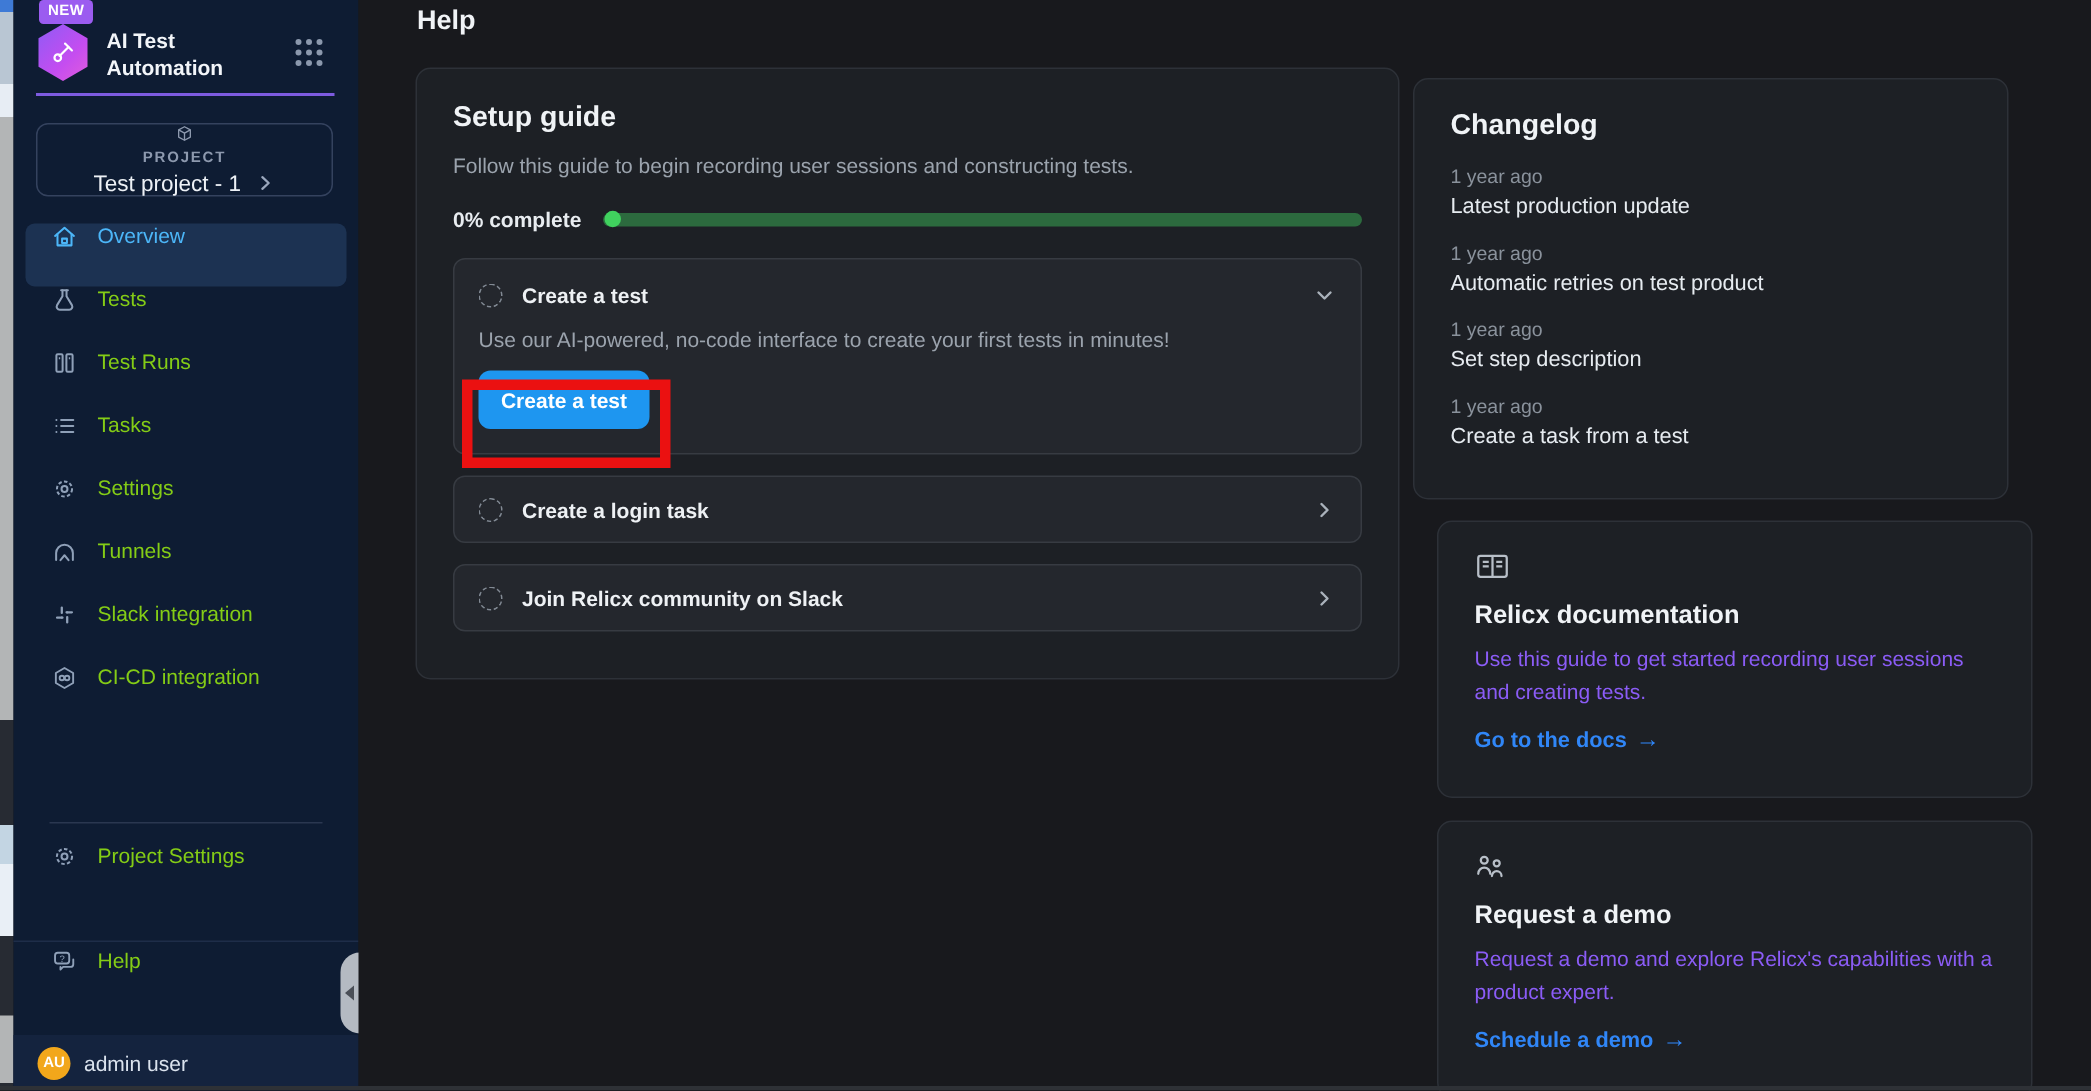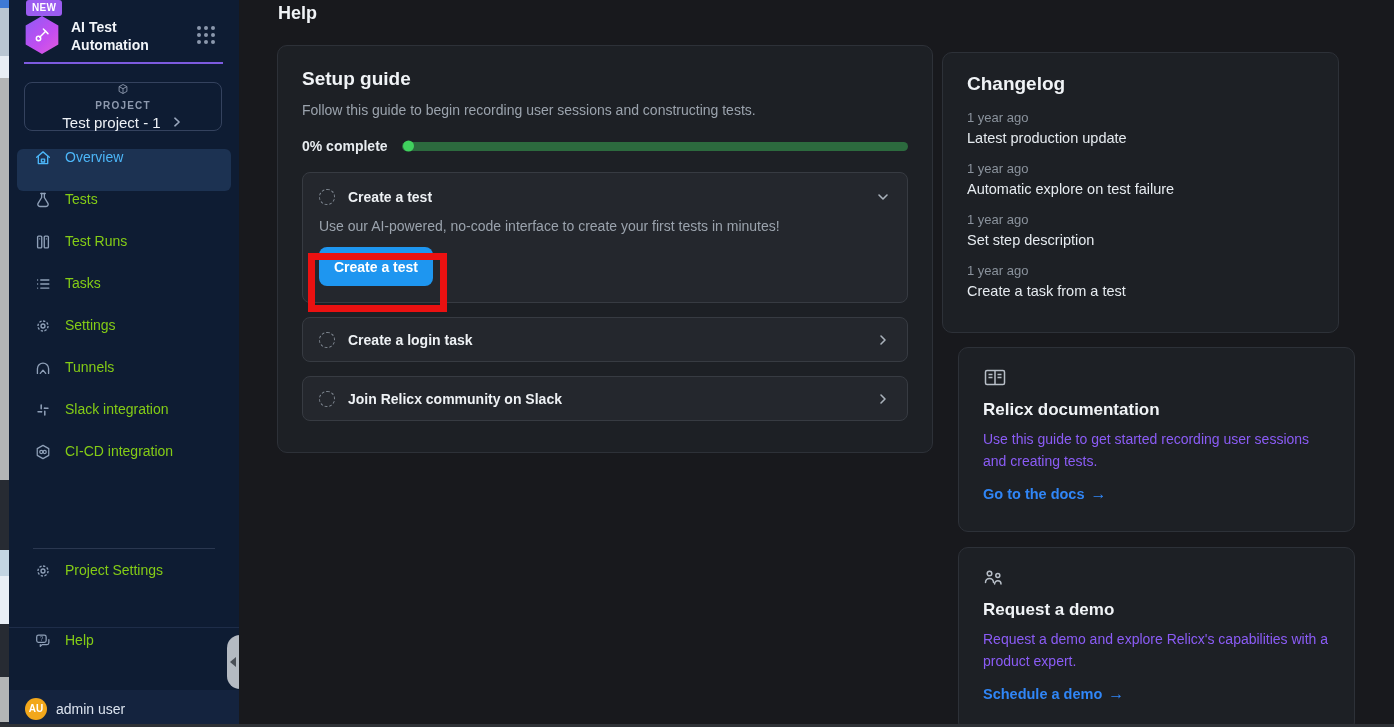--- a/index.html
+++ b/index.html
@@ -335,21 +335,21 @@
   </div>
 
   <div class="card changelog-card">
     <h2>Changelog</h2>
     <div class="cl-entry">
       <div class="cl-time">1 year ago</div>
       <div class="cl-title">Latest production update</div>
     </div>
     <div class="cl-entry">
       <div class="cl-time">1 year ago</div>
-      <div class="cl-title">Automatic explore on test failure</div>
+      <div class="cl-title">Automatic retries on test product</div>
     </div>
     <div class="cl-entry">
       <div class="cl-time">1 year ago</div>
       <div class="cl-title">Set step description</div>
     </div>
     <div class="cl-entry">
       <div class="cl-time">1 year ago</div>
       <div class="cl-title">Create a task from a test</div>
     </div>
   </div>

